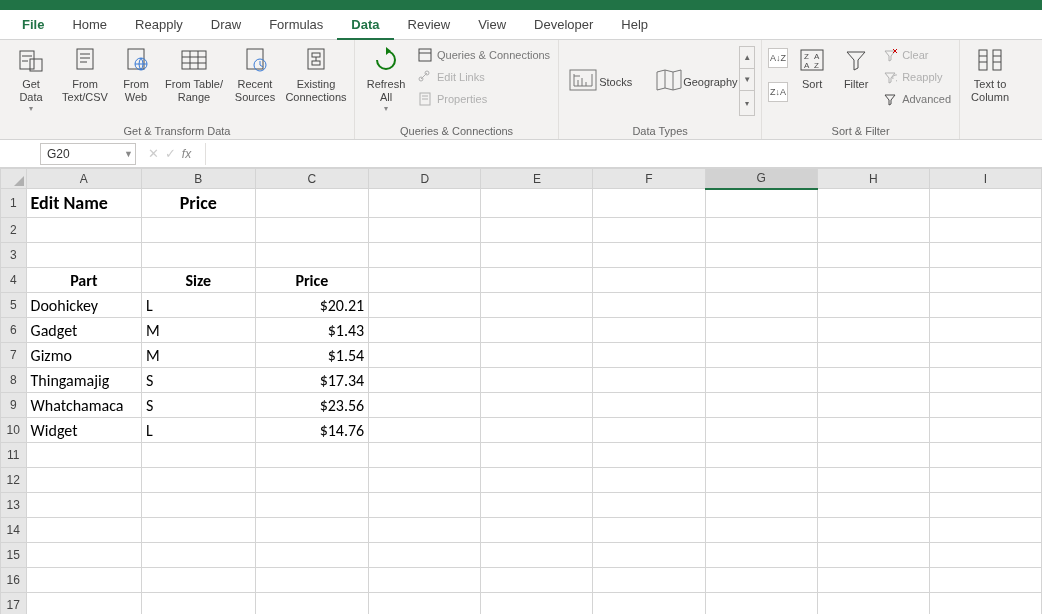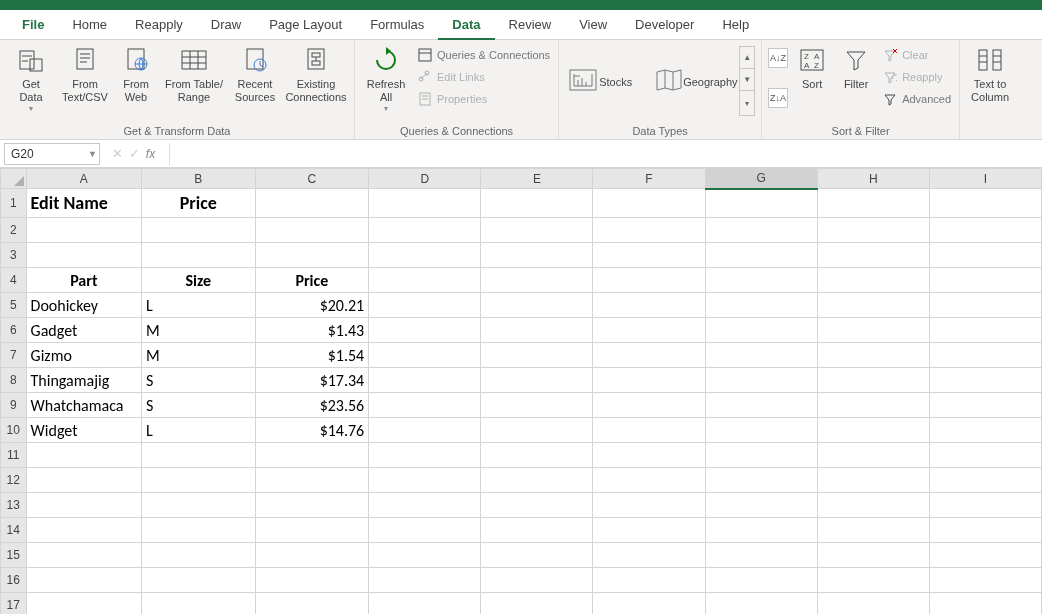--- a/index.html
+++ b/index.html
@@ -19,23 +19,23 @@
   .smallrow { display: flex; align-items: center; gap: 4px; font-size: 11px; color: #777; padding: 2px 2px; cursor: pointer; height: 22px; }
   .smallrow.disabled { color: #b0b0b0; }
   .smallrow .sicon { width:16px; height:16px; display:flex; align-items:center; justify-content:center; }
   .vcol { display:flex; flex-direction:column; justify-content:center; padding-top:2px;}
   .gallery { display:flex; align-items:center; }
   .gallery-item { display:flex; align-items:center; width:86px; padding:6px 2px 0; font-size:11px; color:#444; cursor:pointer;}
   .gallery-item .gicon{width:32px;height:28px;margin-bottom:6px;display:flex;align-items:center;justify-content:center;}
   .gallery-ctrl { display:flex; flex-direction:column; border:1px solid #c8c6c4; margin-left:2px; margin-top:4px;}
   .gallery-ctrl div{width:14px;height:22px;display:flex;align-items:center;justify-content:center;font-size:8px;color:#666;border-bottom:1px solid #c8c6c4;cursor:pointer;}
   .gallery-ctrl div:last-child{border-bottom:none;height:24px;}
-  .sorticons{display:flex;flex-direction:column;gap:20px;padding-top:6px;}
+  .sorticons{display:flex;flex-direction:column;gap:14px;padding-top:6px;}
   .sorticons .sbtn{width:20px;height:20px;border:1px solid #c8c6c4;display:flex;align-items:center;justify-content:center;font-size:9px;color:#555;cursor:pointer;background:#fff;}
-  .formula-bar { display:flex; align-items:center; height:28px; border-bottom:1px solid #d4d4d4; background:#fff;}
+  .formula-bar { display:flex; align-items:center; height:28px; border-bottom:1px solid #d4d4d4; background:#fff;padding-left:36px;}
   .name-box { width:96px; height:22px; margin:0 4px; border:1px solid #c8c6c4; display:flex; align-items:center; padding:0 6px; font-size:12px; color:#333; position:relative;}
   .name-box .dd{position:absolute;right:2px;font-size:9px;color:#888;}
   .fx-btns{display:flex;align-items:center;gap:6px;padding:0 8px;color:#bbb;font-size:13px;}
   .fx-label{font-style:italic;color:#888;font-size:12px;margin-right:6px;}
   .fx-input{flex:1;height:22px;border:none;border-left:1px solid #e1dfdd;padding-left:8px;font-size:12px;}
   .sheet { display:flex; height: calc(614px - 10px - 30px - 100px - 28px); }
   .sheet table { border-collapse:collapse; table-layout:fixed;}
   .sheet th, .sheet td { border:1px solid #d4d4d4; font-weight:normal;}
   .colhdr th { background:#e6e6e6; height:20px; font-size:12px; color:#444; text-align:center;}
   .colhdr th.sel { background:#d2d2d2; border-bottom:2px solid #217346;}
@@ -53,21 +53,20 @@
 </head>
 <body>
 
 <div class="titlebar"></div>
 
 <div class="tabs">
   <div class="tab file">File</div>
   <div class="tab">Home</div>
   <div class="tab">Reapply</div>
   <div class="tab">Draw</div>
-  <div class="tab">Page Layout</div>
   <div class="tab">Formulas</div>
   <div class="tab active">Data</div>
   <div class="tab">Review</div>
   <div class="tab">View</div>
   <div class="tab">Developer</div>
   <div class="tab">Help</div>
 </div>
 
 <div class="ribbon">
 

